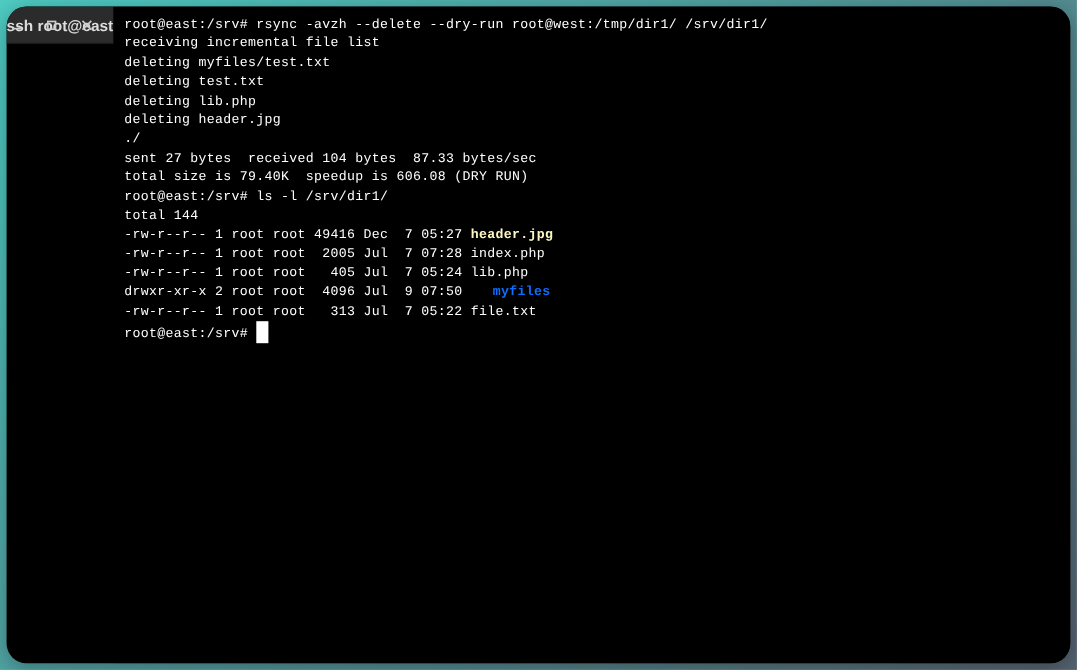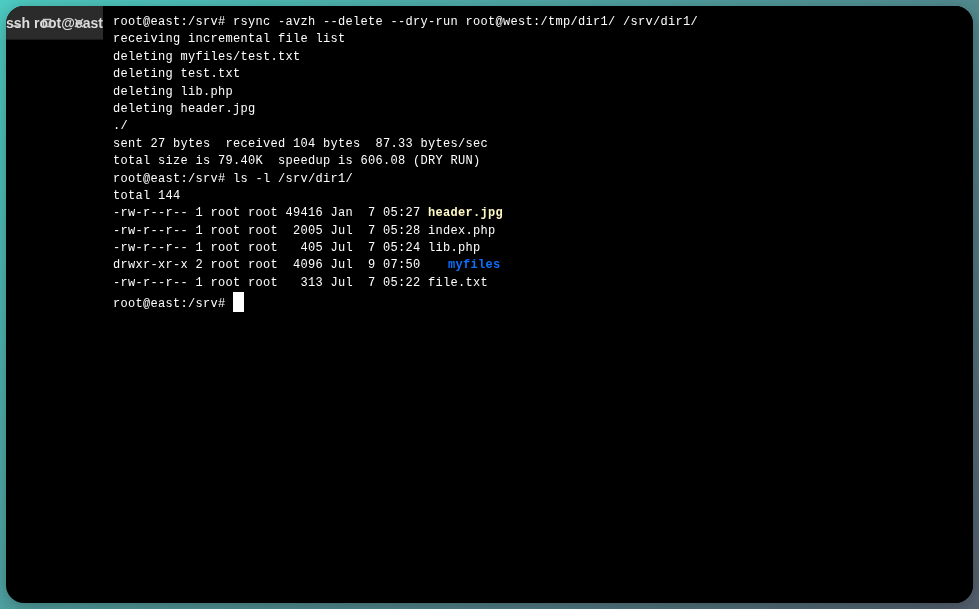--- a/index.html
+++ b/index.html
@@ -129,21 +129,21 @@
     <div class="line">deleting test.txt</div>
     <div class="line">deleting lib.php</div>
     <div class="line">deleting header.jpg</div>
     <div class="line">./</div>
     <div class="line"></div>
     <div class="line">sent 27 bytes  received 104 bytes  87.33 bytes/sec</div>
     <div class="line">total size is 79.40K  speedup is 606.08 (DRY RUN)</div>
     <div class="line"><span>root@east:/srv# </span><span>ls -l /srv/dir1/</span></div>
     <div class="line">total 144</div>
     <div id="ls-rows">
-        <div class="line"><span>-rw-r--r-- 1 root root 49416 Jan  7 05:27 </span><span class="magenta">header.jpg</span></div>
-        <div class="line"><span>-rw-r--r-- 1 root root  2005 Jul  7 05:28 </span><span>index.php</span></div>
+        <div class="line"><span>-rw-r--r-- 1 root root 49416 Dec  7 05:27 </span><span class="magenta">header.jpg</span></div>
+        <div class="line"><span>-rw-r--r-- 1 root root  2005 Jul  7 07:28 </span><span>index.php</span></div>
         <div class="line"><span>-rw-r--r-- 1 root root   405 Jul  7 05:24 </span><span>lib.php</span></div>
         <div class="line"><span>drwxr-xr-x 2 root root  4096 Jul  9 07:50 </span><span class="blue">myfiles</span></div>
         <div class="line"><span>-rw-r--r-- 1 root root   313 Jul  7 05:22 </span><span>file.txt</span></div>
       </div>
     <div class="line"><span>root@east:/srv# </span><span class="cursor"></span></div>
   </div>
 </div>
 
 </body></html>

